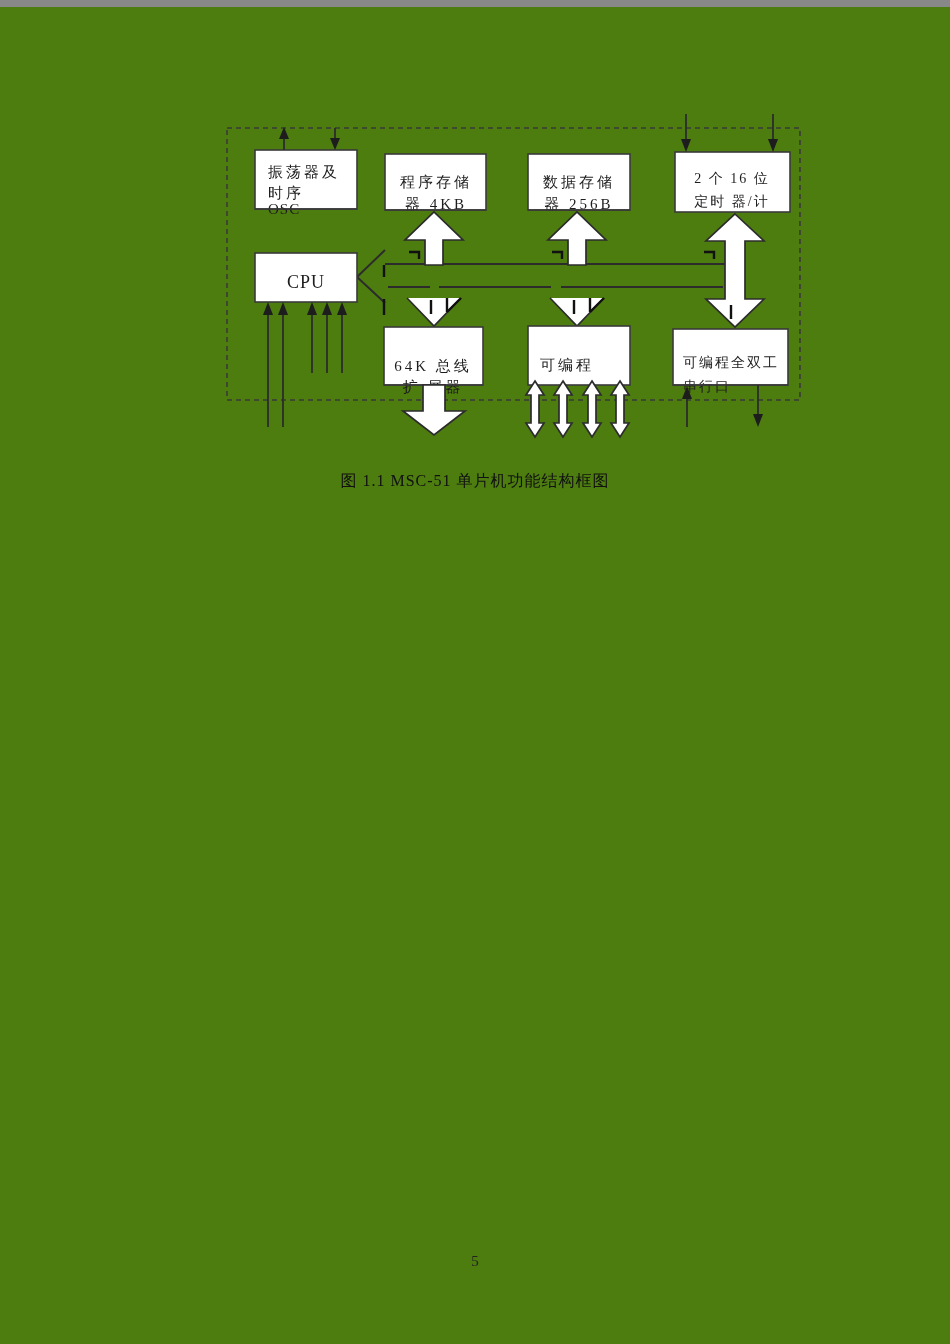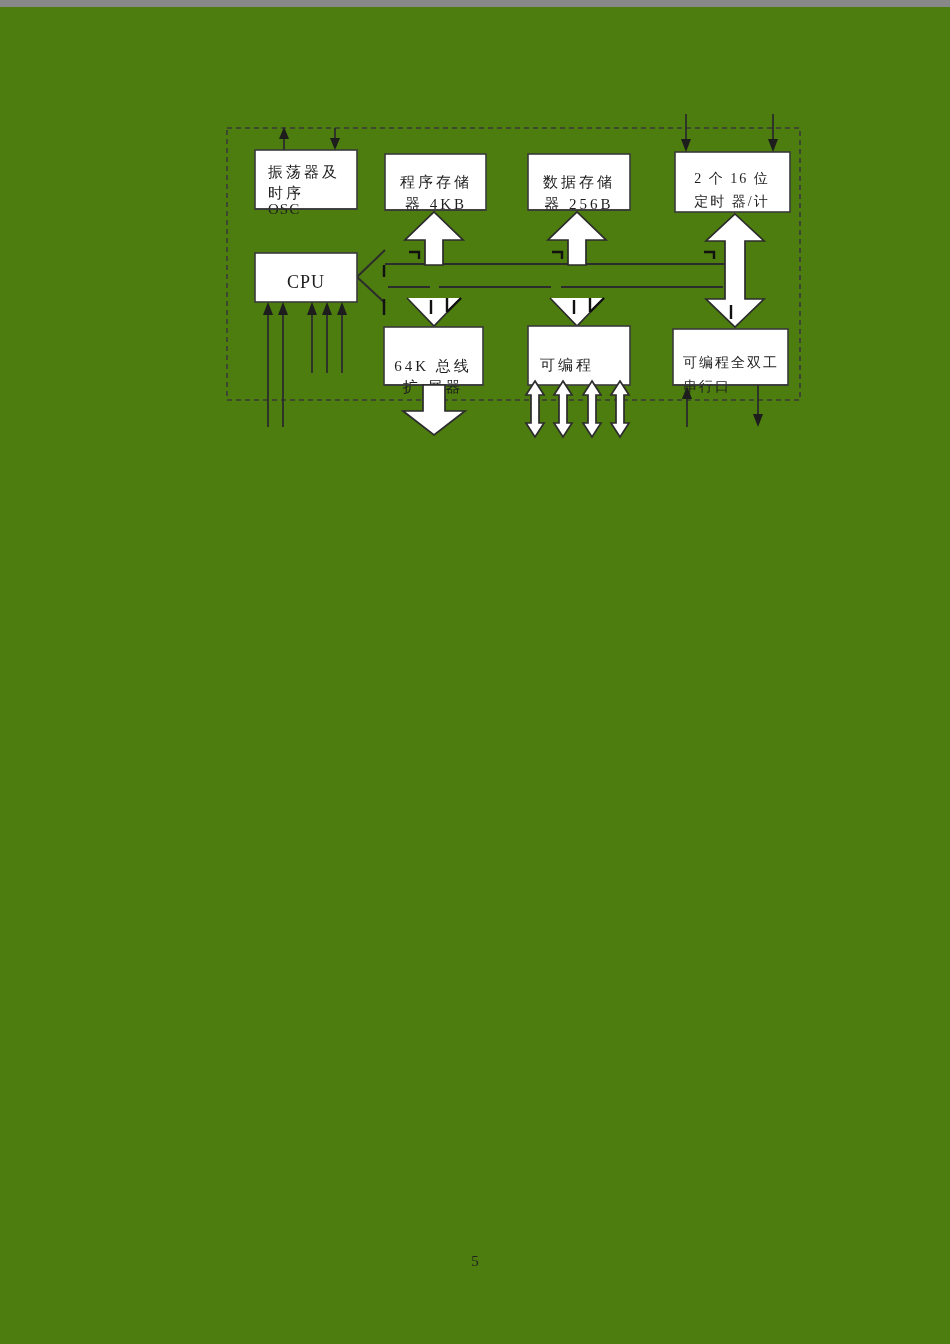--- a/index.html
+++ b/index.html
@@ -182,16 +182,17 @@
 
     <g>
       <line class="thin" x1="687" y1="420" x2="687" y2="386"></line>
       <polygon class="head" points="687,379 682,392 692,392"></polygon>
       <line class="thin" x1="758" y1="378" x2="758" y2="413"></line>
       <polygon class="head" points="758,420 753,407 763,407"></polygon>
     </g>
 
   </svg>
 
+  <div class="caption">图  1.1 MSC-51 单片机功能结构框图</div>
 
   <div class="page-number">5</div>
 
 </div>
 
 </body></html>

